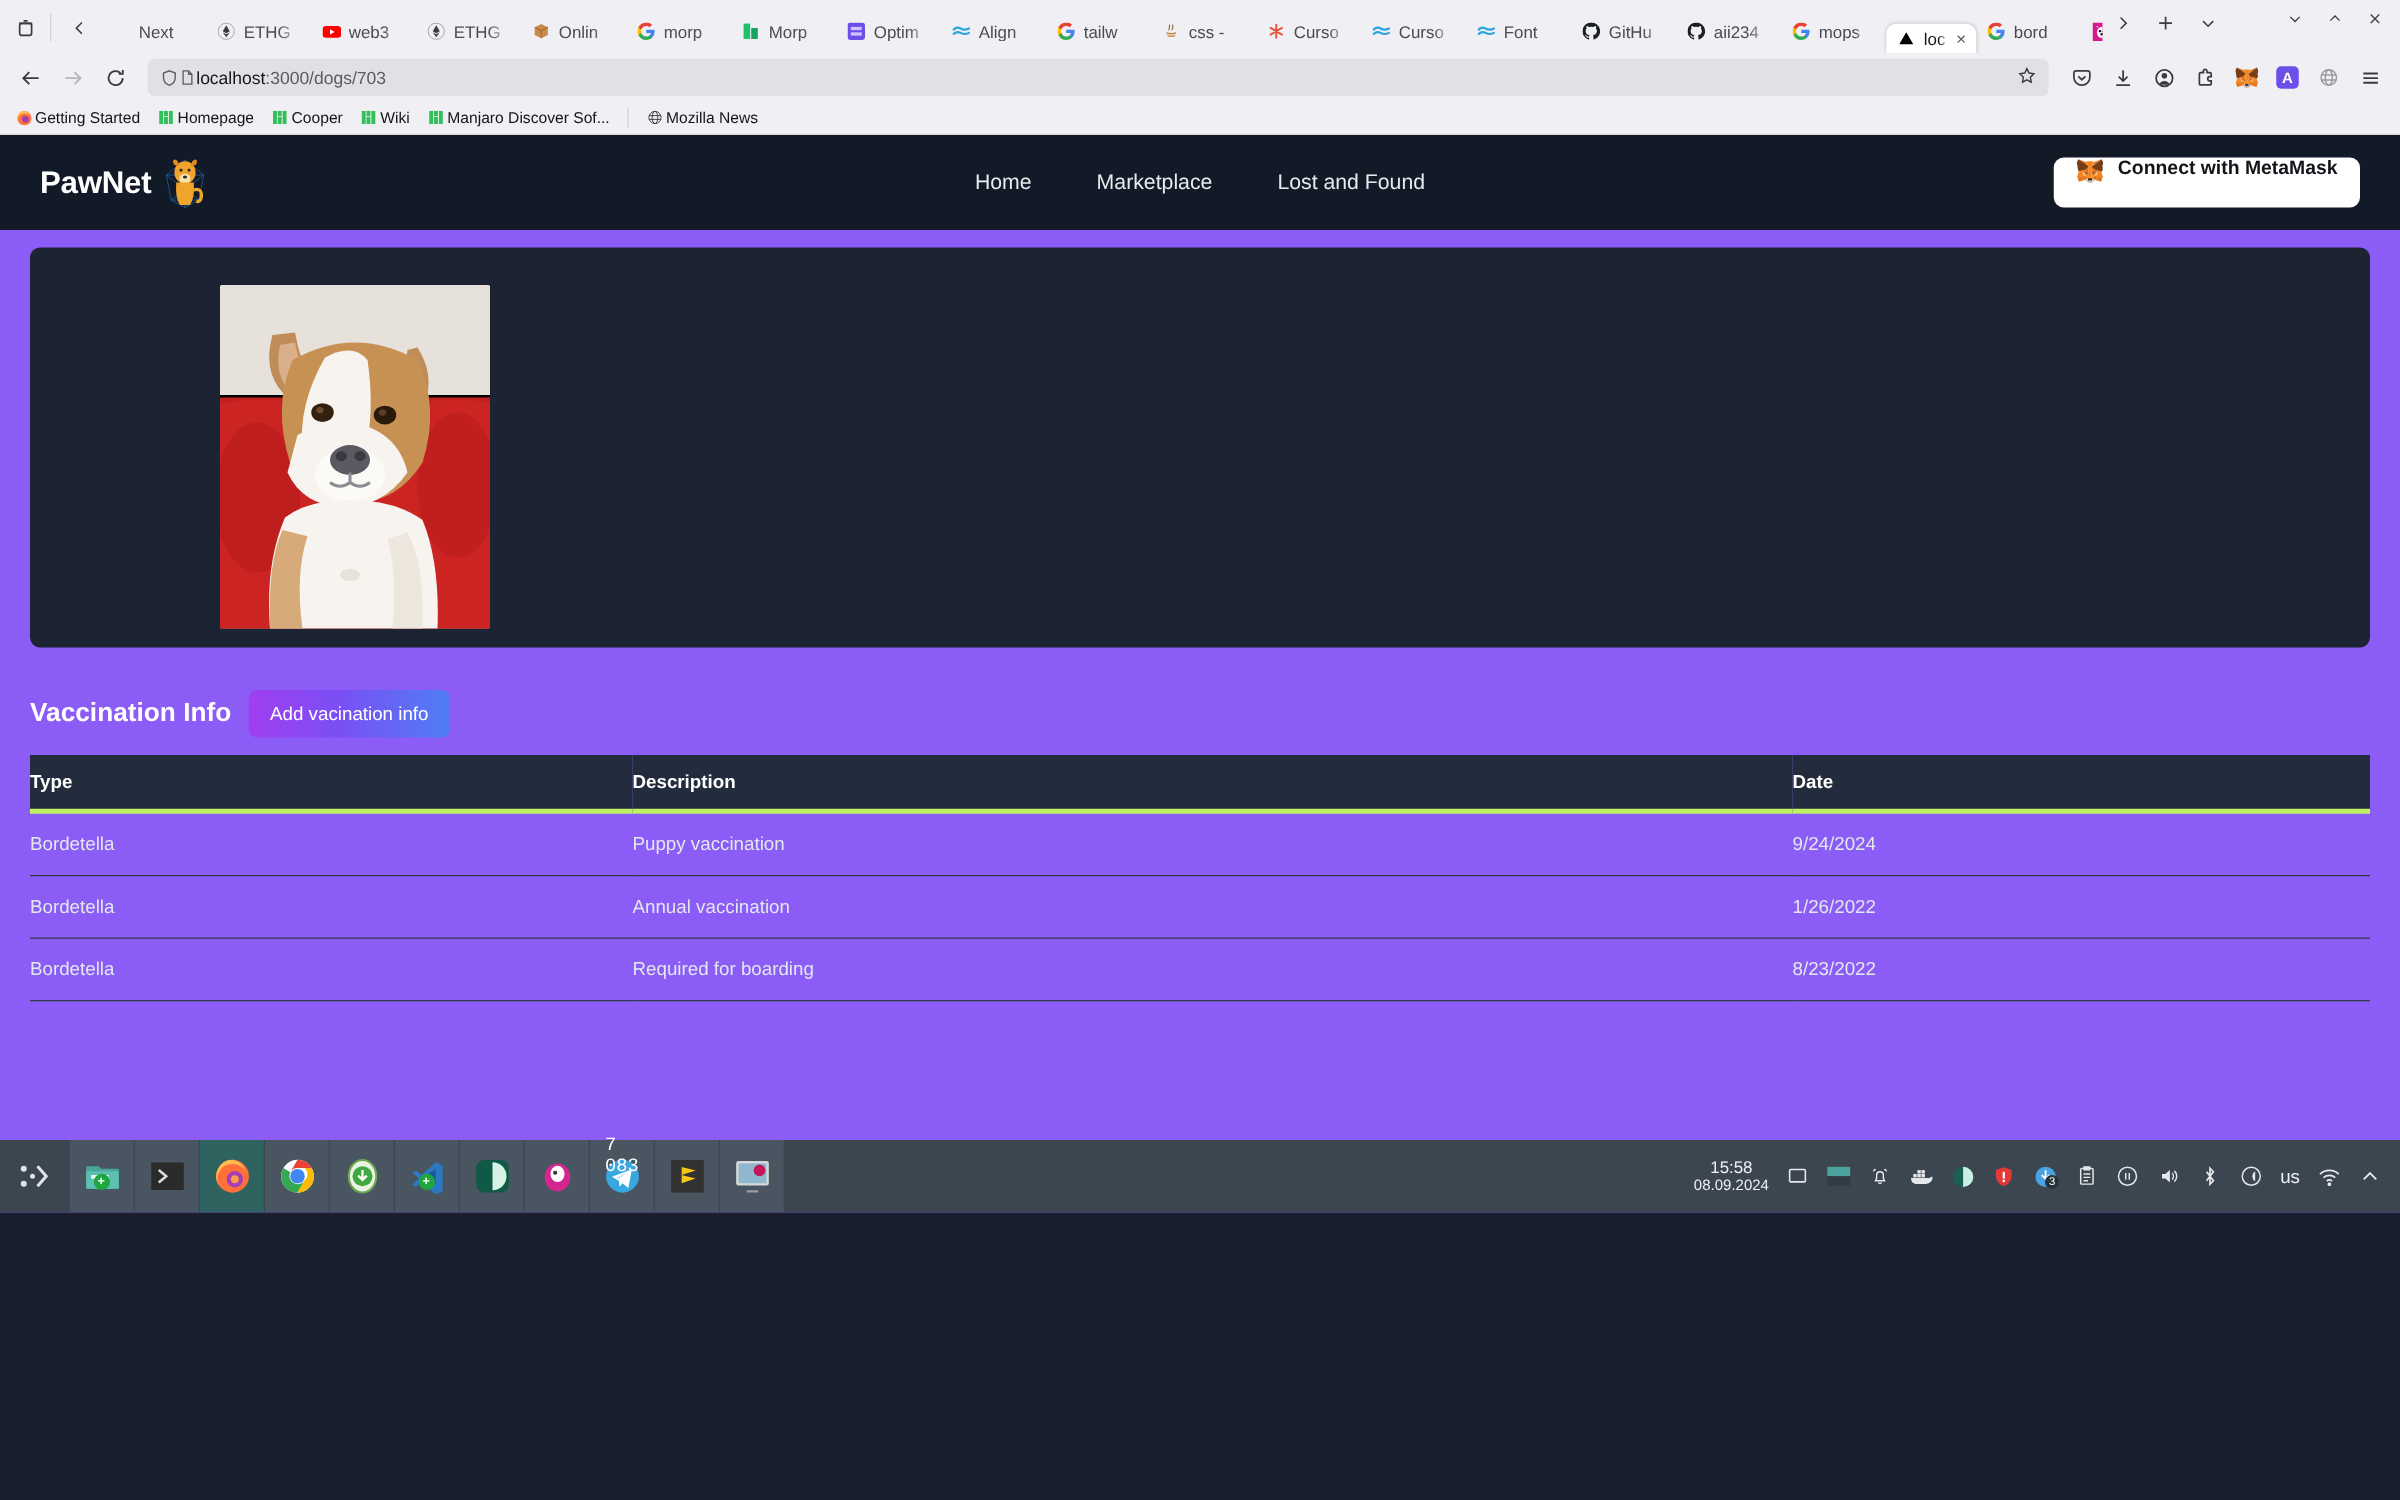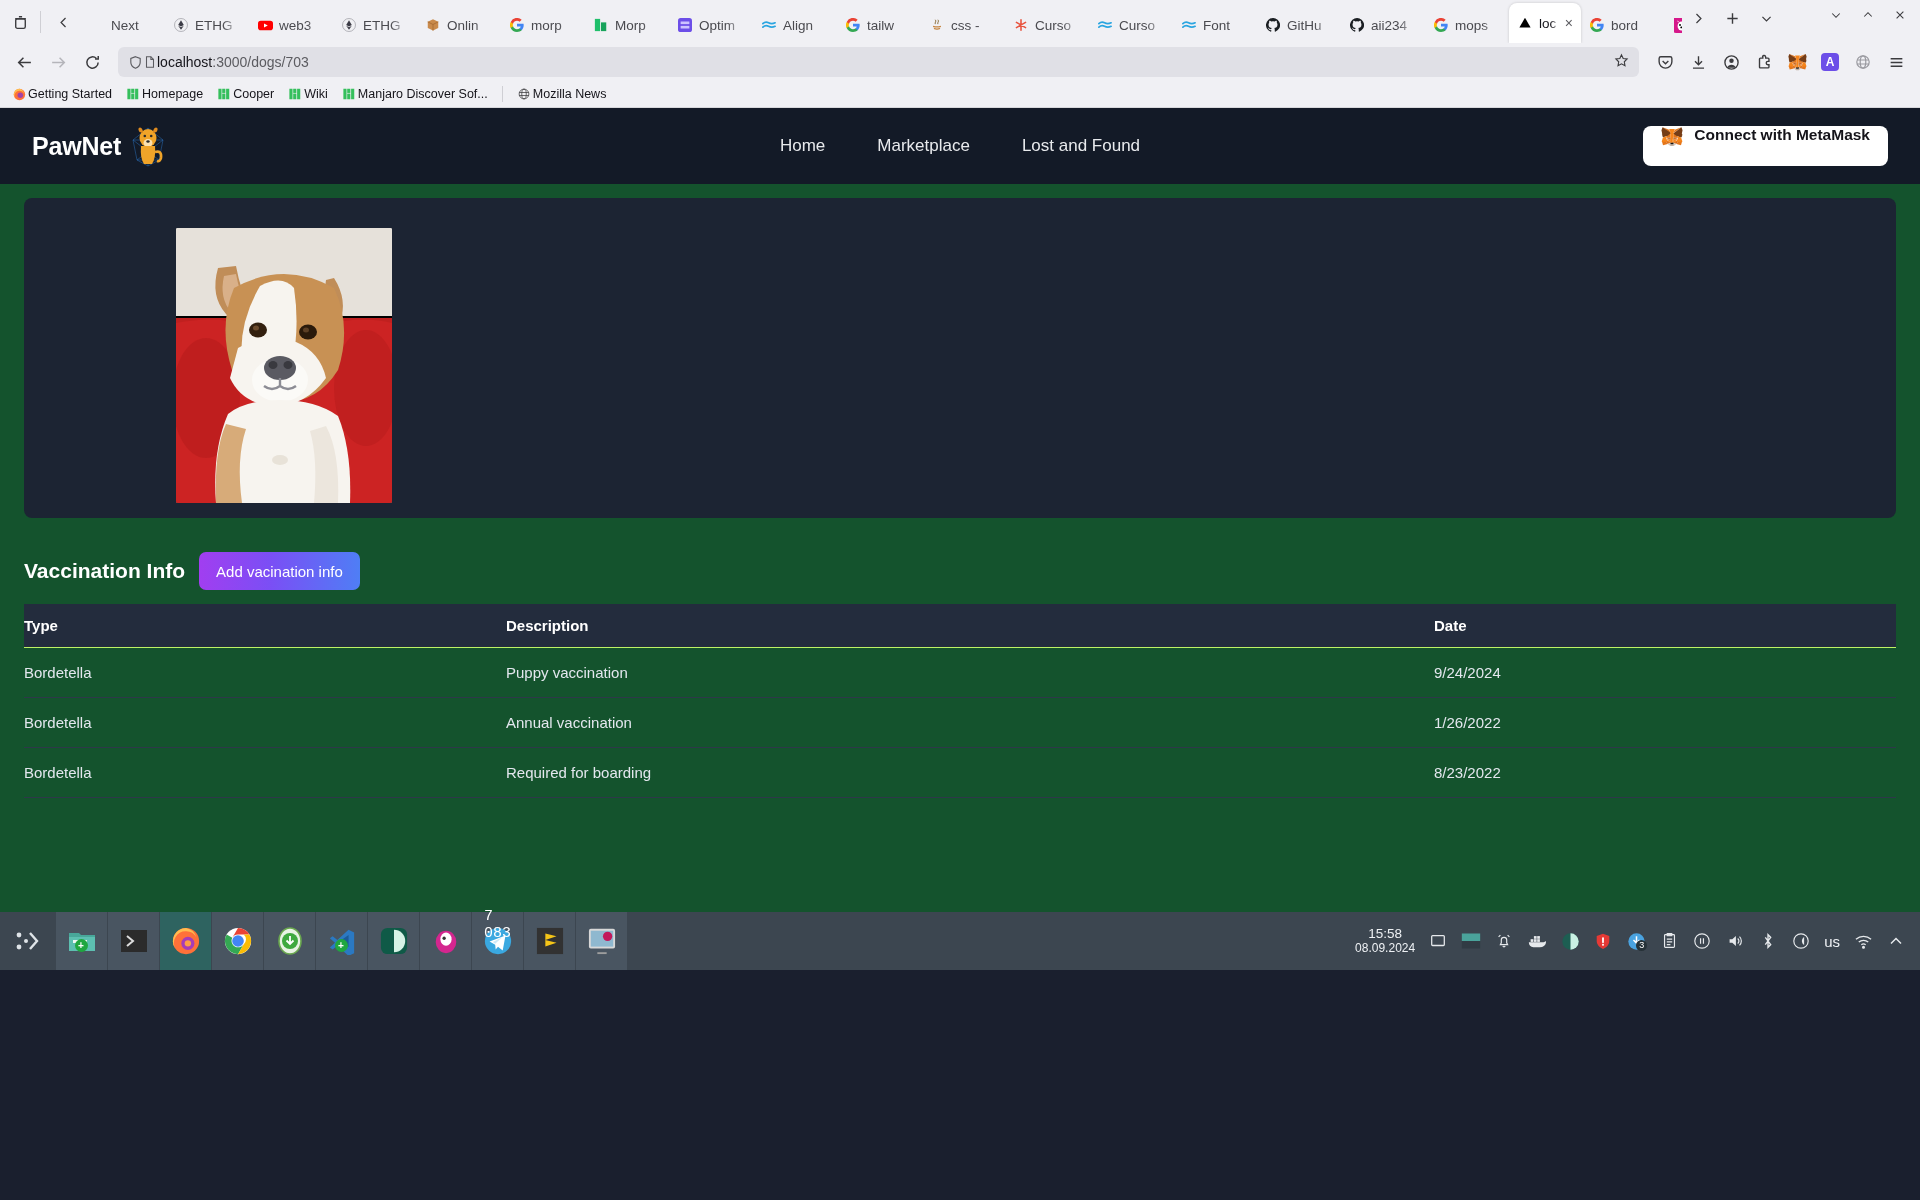--- a/index.html
+++ b/index.html
@@ -51,21 +51,21 @@
     overflow: hidden;
     white-space: nowrap;
   }
   .tab.active {
     background: #ffffff;
     color: #15141a;
     box-shadow: 0 0 3px rgba(0,0,0,.18);
     border-radius: 8px 8px 0 0;
     flex: 0 0 72px;
     width: 72px;
-    height: 40px;
+    height: 24px;
   }
   .tab .favicon {
     width: 16px; height: 16px; flex: 0 0 16px;
     display: flex; align-items: center; justify-content: center;
     font-size: 11px; line-height: 1;
     border-radius: 3px;
     overflow: hidden;
   }
   .tab .tab-label {
     overflow: hidden;
@@ -131,21 +131,21 @@
     white-space: nowrap;
   }
   .bm .bm-ico {
     width: 14px; height: 14px; flex: 0 0 14px;
     display:flex; align-items:center; justify-content:center;
   }
   .bm-sep { width:1px; height:16px; background:#cfcfd4; margin: 0 6px; }
 
   
   .page {
-    background: #14532d;
+    background: #8b5cf6;
     height: 862px;
     overflow: hidden;
     position: relative;
   }
   .site-header {
     background: #131a27;
     height: 76px;
     display: flex; align-items: center;
     padding: 0 32px;
     position: relative;
@@ -232,21 +232,21 @@
     margin-top: 14px;
     table-layout: fixed;
   }
   table.vax-table thead th {
     background: #232c3d;
     color: #ffffff;
     font-size: 15px;
     font-weight: 700;
     text-align: left;
     padding: 13px 0 13px 0;
-    border-bottom: 1px solid #bef264;
+    border-bottom: 4px solid #bef264;
   }
   table.vax-table tbody td {
     color: #e3e7ee;
     font-size: 15px;
     padding: 16px 0;
     border-bottom: 1px solid #2c3purple;
     border-bottom: 1px solid #2e3849;
   }
   .col-type  { width: 482px; padding-left: 0 !important; }
   .col-desc  { width: 928px; }

